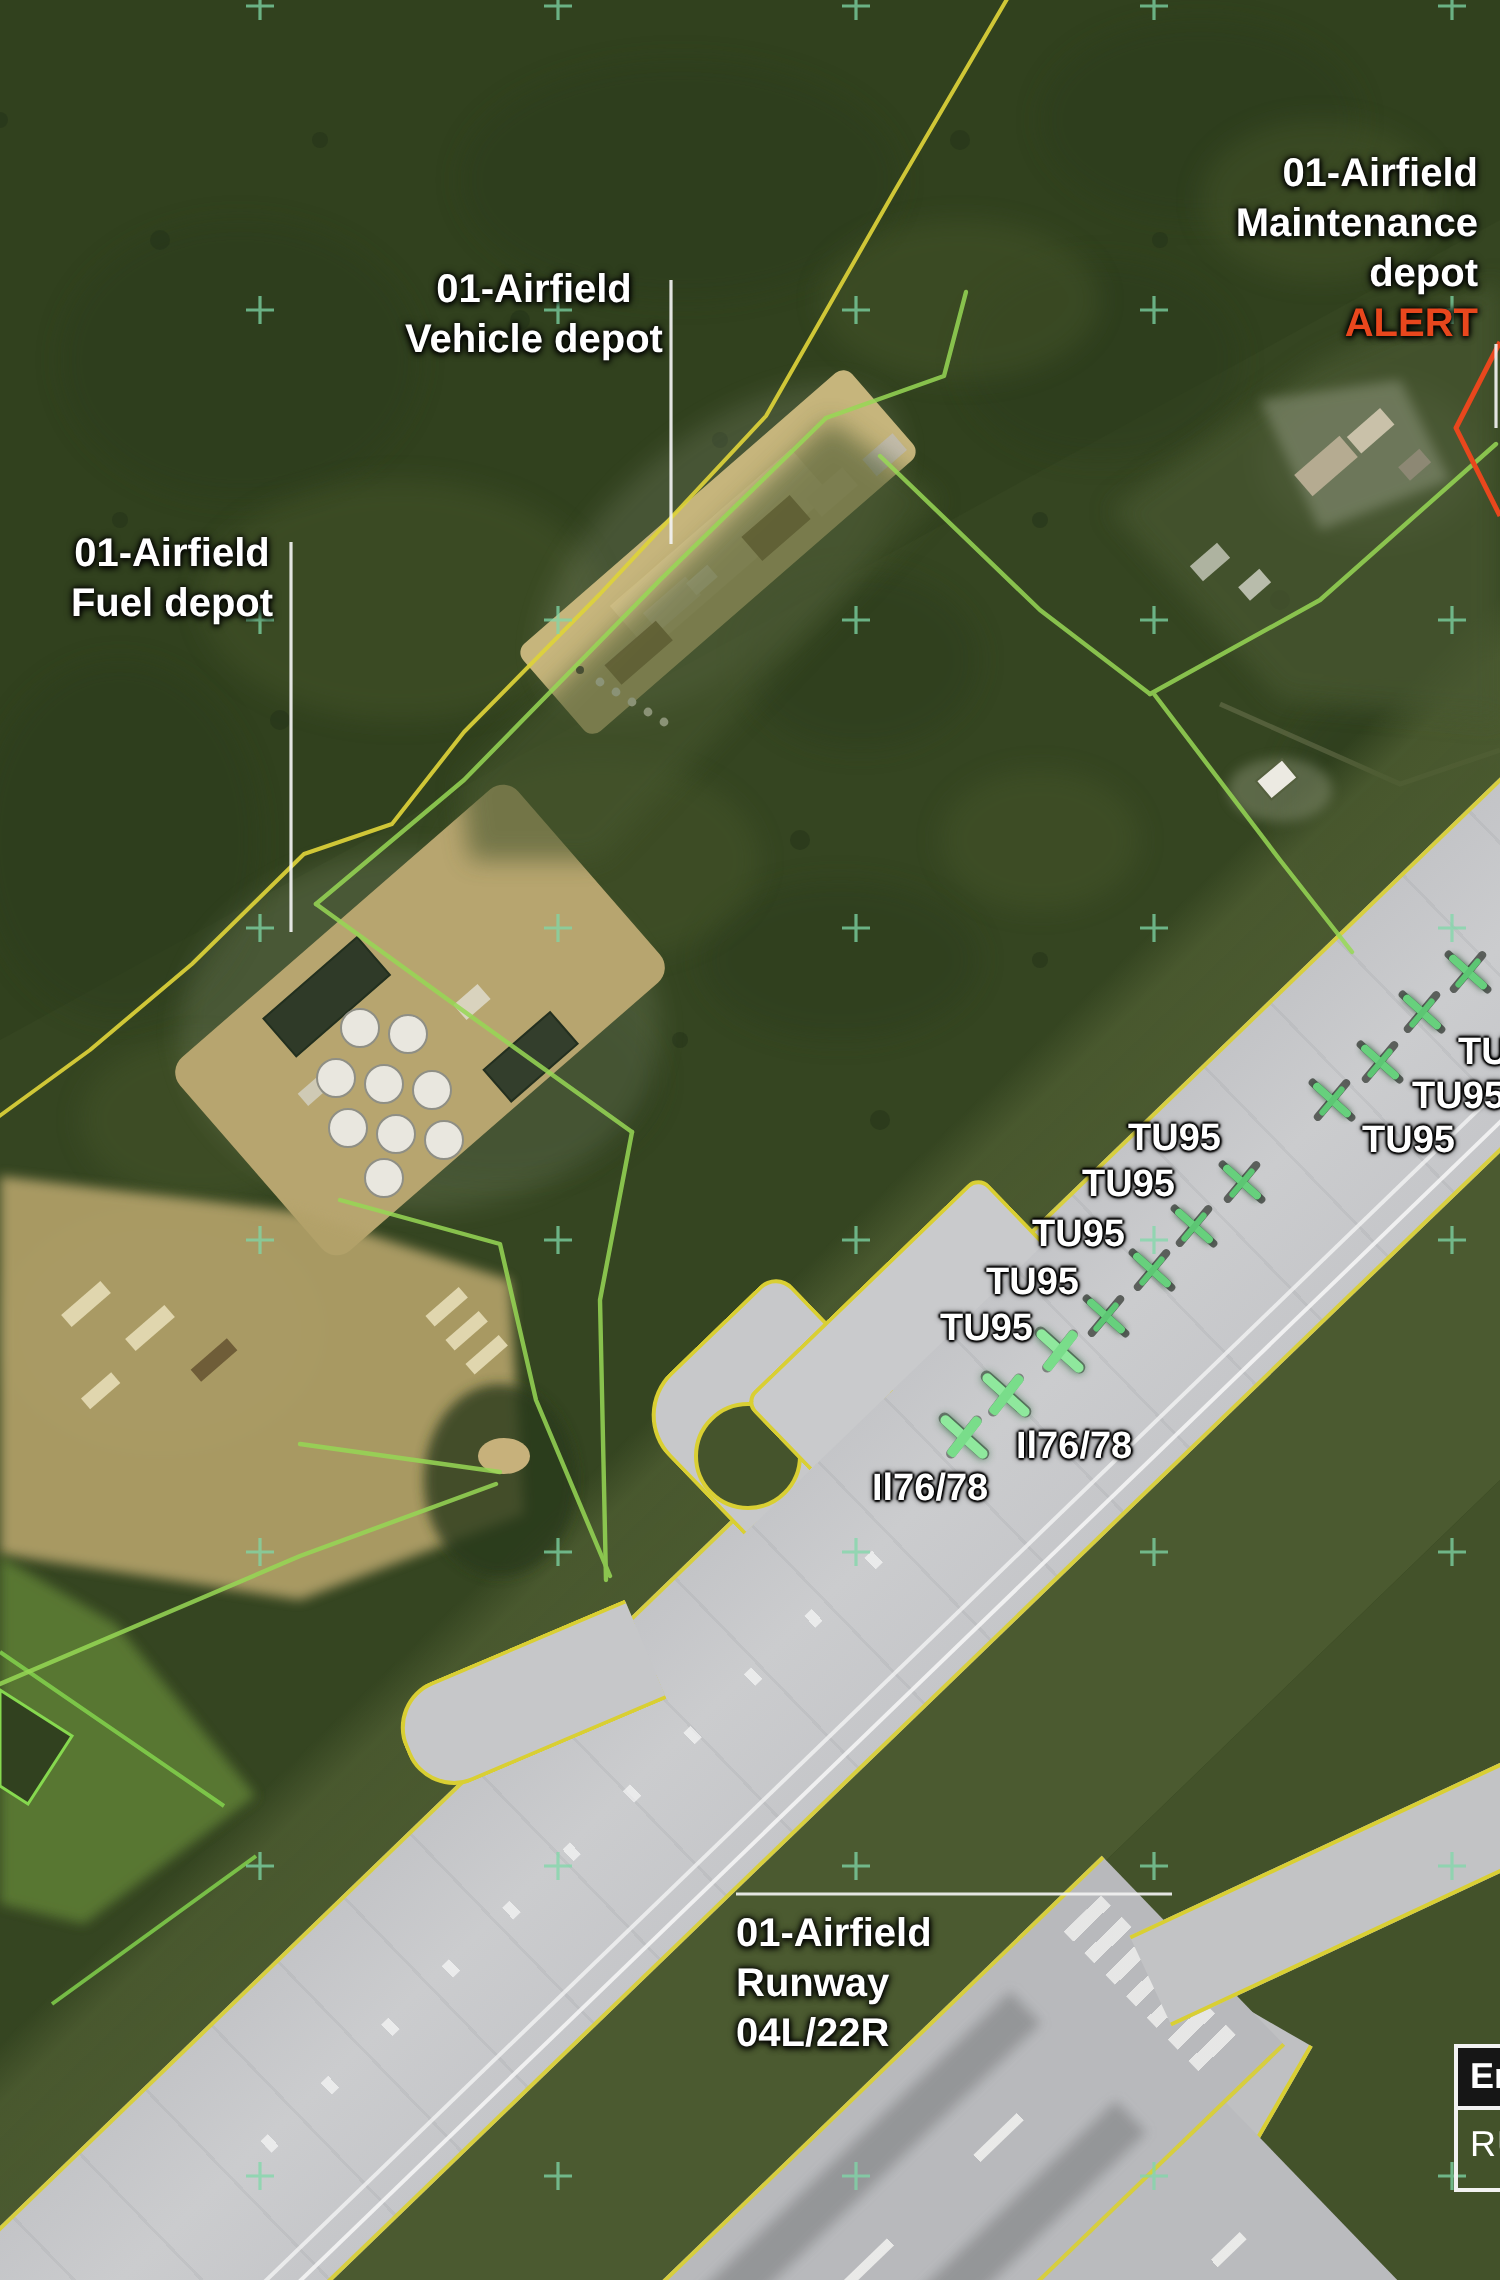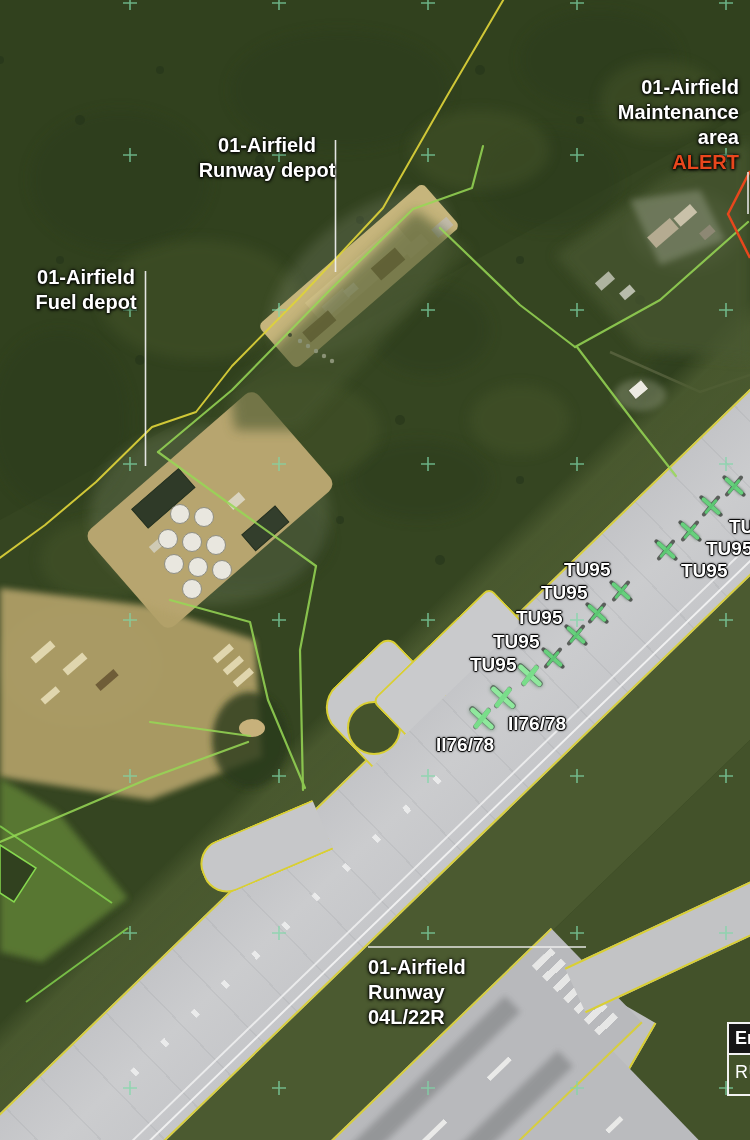--- a/index.html
+++ b/index.html
@@ -390,30 +390,30 @@
       <div class="ac-label" style="left: 564px; top: 560px;">TU95</div>
       <div class="ac-label" style="left: 681px; top: 561px;">TU95</div>
       <div class="ac-label" style="left: 706px; top: 539px;">TU95</div>
       <div class="ac-label" style="left: 729px; top: 517px;">TU95</div>
       <div class="ac-label" style="left: 508px; top: 714px;">Il76/78</div>
       <div class="ac-label" style="left: 436px; top: 735px;">Il76/78</div>
     </div>
 
   <div class="map-label center" style="left:267px;top:133px;">
     <div>01-Airfield</div>
-    <div>Runway depot</div>
+    <div>Vehicle depot</div>
   </div>
   <div class="map-label center" style="left:86px;top:265px;">
     <div>01-Airfield</div>
     <div>Fuel depot</div>
   </div>
   <div class="map-label rightal" style="right:11px;top:75px;">
     <div>01-Airfield</div>
     <div>Maintenance</div>
-    <div>area</div>
+    <div>depot</div>
     <div class="alert">ALERT</div>
   </div>
   <div class="map-label" style="left:368px;top:955px;">
     <div>01-Airfield</div>
     <div>Runway</div>
     <div>04L/22R</div>
   </div>
 
   <div id="callout">
     <div class="r1">En</div>

